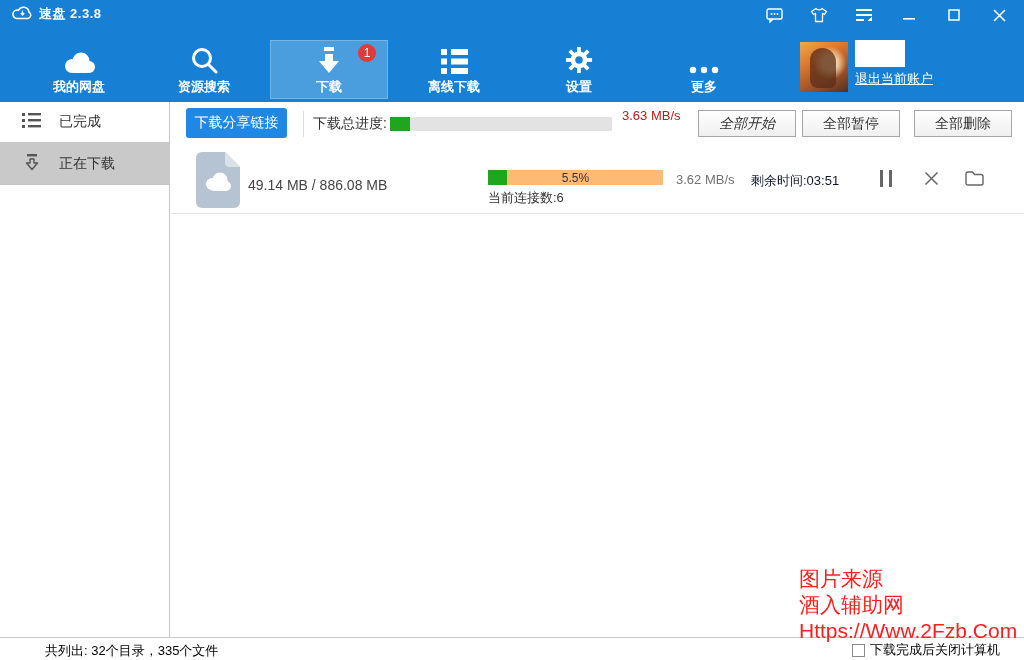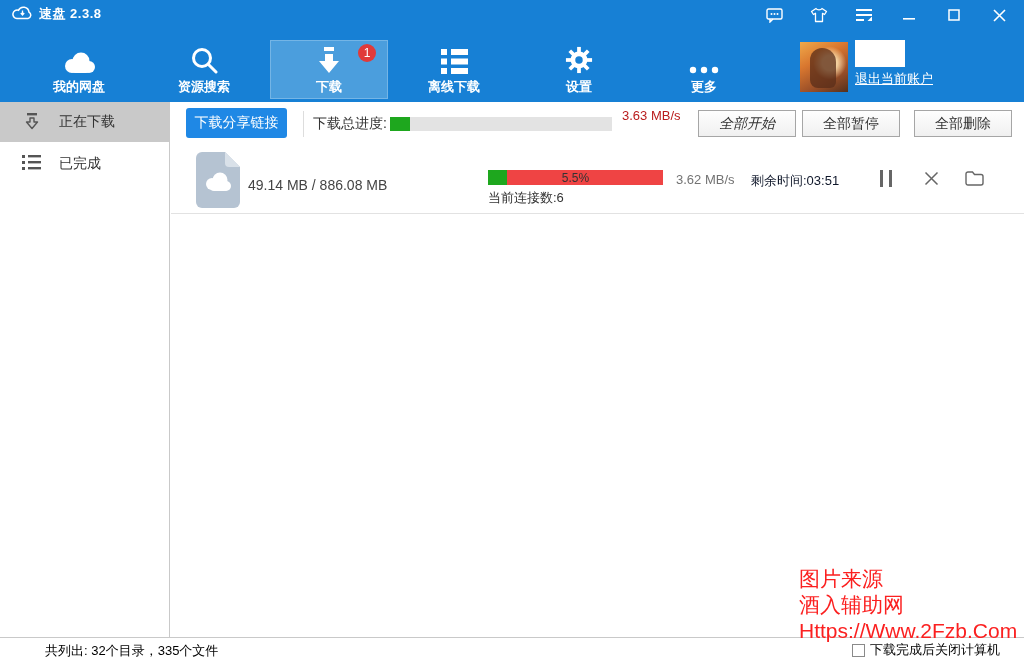--- a/index.html
+++ b/index.html
@@ -52,21 +52,21 @@
   .tp-track { position:absolute; left:219px; top:15px; width:222px; height:14px; background:#e3e3e3; }
   .tp-fill { height:100%; background:#1ea71e; }
   .tp-speed { position:absolute; left:451px; top:6px; font-size:13px; color:#b91c1c; }
   .btn-gray { position:absolute; top:8px; width:98px; height:27px; background:linear-gradient(#fefefe,#f0f0f0);
     border:1px solid #a6a6a6; font-size:14px; color:#333; cursor:pointer; font-family:inherit; }
   .btn-start { left:527px;font-style:italic; } .btn-pause { left:631px; } .btn-delete { left:743px; }
   
   .item-row { position:absolute; left:171px; top:144px; width:853px; height:70px; background:#fff; border-bottom:1px solid #e2e2e2; }
   .file-icon { position:absolute; left:25px; top:8px; }
   .size-text { position:absolute; left:77px; top:33px; font-size:14px; color:#444; }
-  .ip-track { position:absolute; left:317px; top:26px; width:175px; height:15px; background:#ef4444; }
+  .ip-track { position:absolute; left:317px; top:26px; width:175px; height:15px; background:#fdba74; }
   .ip-fill { position:absolute; left:0; top:0; height:100%; background:#1ea71e; }
   .ip-label { position:absolute; width:100%; text-align:center; top:1px; font-size:12px; color:#333; }
   .conn-text { position:absolute; left:317px; top:45px; font-size:13px; color:#333; }
   .item-speed { position:absolute; left:505px; top:28px; font-size:13px; color:#737373; }
   .item-remaining { position:absolute; left:580px; top:28px; font-size:13px; color:#0f172a; }
   .row-act { position:absolute; top:22px; width:26px; height:24px; display:flex; align-items:center; justify-content:center; cursor:pointer; }
   .act-pause { left:702px; } .act-close { left:747px; } .act-folder { left:790px; }
   .pause-bars { display:flex; gap:6px; }
   .pause-bars i { display:block; width:3px; height:17px; background:#666; }
   
@@ -214,41 +214,41 @@
     </div>
 
     <div class="avatar">
         <span class="hair"></span>
       </div>
     <div class="censor-box"></div>
     <a class="logout-link">退出当前账户</a>
   </div>
 
   <div class="sidebar">
-    <div class="side-item active">
-      <span>
-        <svg width="20" height="18" viewBox="0 0 20 18">
-          <rect x="5" y="1" width="10" height="2.4" fill="#555"></rect>
-          <path d="M8 6 h4 v4 h3.5 L10 16.5 4.5 10 H8 Z" fill="none" stroke="#555" stroke-width="1.4" stroke-linejoin="round"></path>
-        </svg>
-      </span>
-      <span>正在下载</span>
-    </div>
     <div class="side-item">
       <span>
         <svg width="20" height="17" viewBox="0 0 20 17">
           <rect x="0" y="1" width="3" height="3" fill="#555"></rect>
             <rect x="6" y="1" width="13" height="2.4" fill="#555"></rect>
           <rect x="0" y="7" width="3" height="3" fill="#555"></rect>
             <rect x="6" y="7" width="13" height="2.4" fill="#555"></rect>
           <rect x="0" y="13" width="3" height="3" fill="#555"></rect>
             <rect x="6" y="13" width="13" height="2.4" fill="#555"></rect>
         </svg>
       </span>
       <span>已完成</span>
+    </div>
+    <div class="side-item active">
+      <span>
+        <svg width="20" height="18" viewBox="0 0 20 18">
+          <rect x="5" y="1" width="10" height="2.4" fill="#555"></rect>
+          <path d="M8 6 h4 v4 h3.5 L10 16.5 4.5 10 H8 Z" fill="none" stroke="#555" stroke-width="1.4" stroke-linejoin="round"></path>
+        </svg>
+      </span>
+      <span>正在下载</span>
     </div>
   </div>
 
   <div class="toolbar">
     <button class="btn-share">下载分享链接</button>
     <div class="vdiv"></div>
     <span class="tp-label">下载总进度:</span>
     <div class="tp-track">
       <div class="tp-fill" style="width: 9%;"></div>
     </div>

